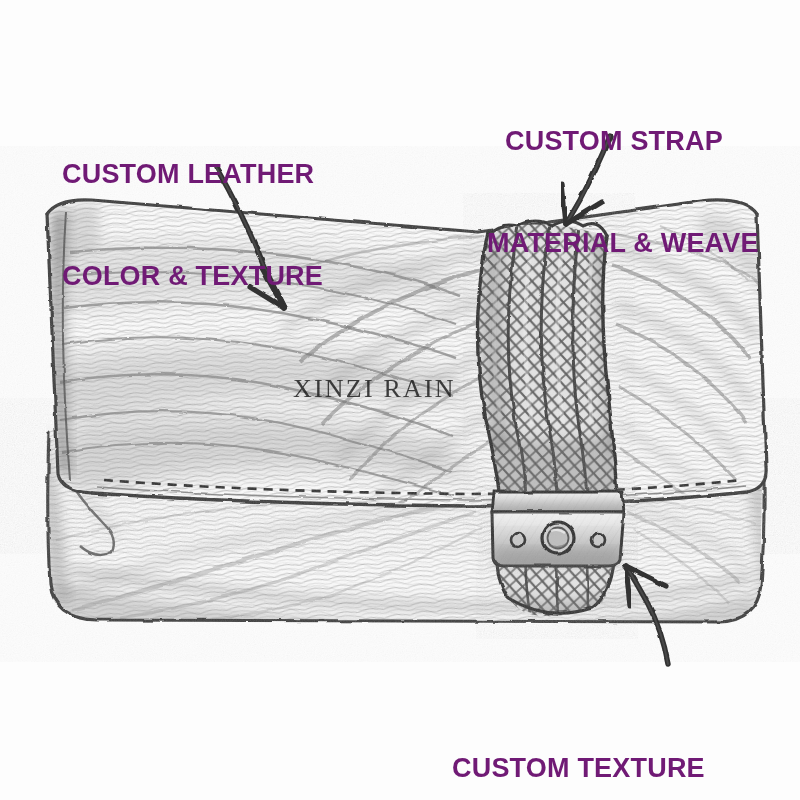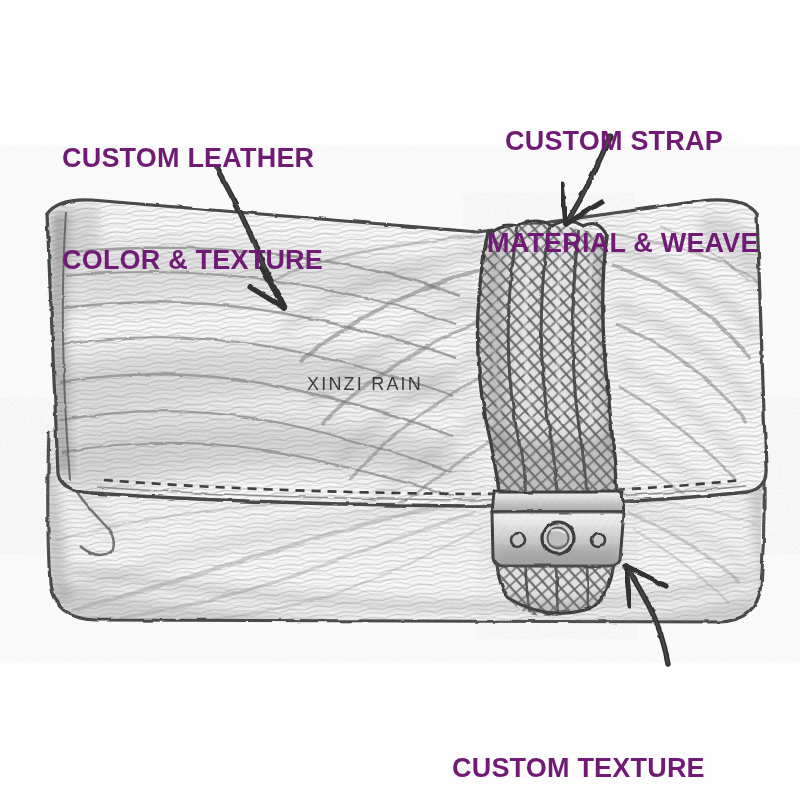--- a/index.html
+++ b/index.html
@@ -27,33 +27,33 @@
     position: absolute;
     color: #701a75;
     font-family: "Liberation Sans", sans-serif;
     font-weight: bold;
     font-size: 27px;
     line-height: 1.27;
     letter-spacing: 0.2px;
     white-space: pre;
     user-select: none;
   }
-  #callout-leather  { left: 62px;  top: 72px;  text-align: left; }
+  #callout-leather  { left: 62px;  top: 88px;  text-align: left; }
   #callout-strap    { left: 505px; top: 55px;  text-align: left; }
   #callout-hardware { left: 452px; top: 682px; text-align: left; }
   .callout .line { display: block; }
   #callout-leather .line2  { }
   #callout-strap .line2    { margin-left: -18px; text-align: center; }
 
   #watermark {
     position: absolute;
-    left: 307px;
+    left: 293px;
     top: 374px;
-    font-family: Liberation Sans, sans-serif;
-    font-size: 18px;
+    font-family: Liberation Serif, serif;
+    font-size: 26px;
     letter-spacing: 2.2px;
     color: rgba(25,25,25,0.82);
     white-space: pre;
     user-select: none;
   }
 </style>
 </head>
 <body>
 
 <div id="stage">

